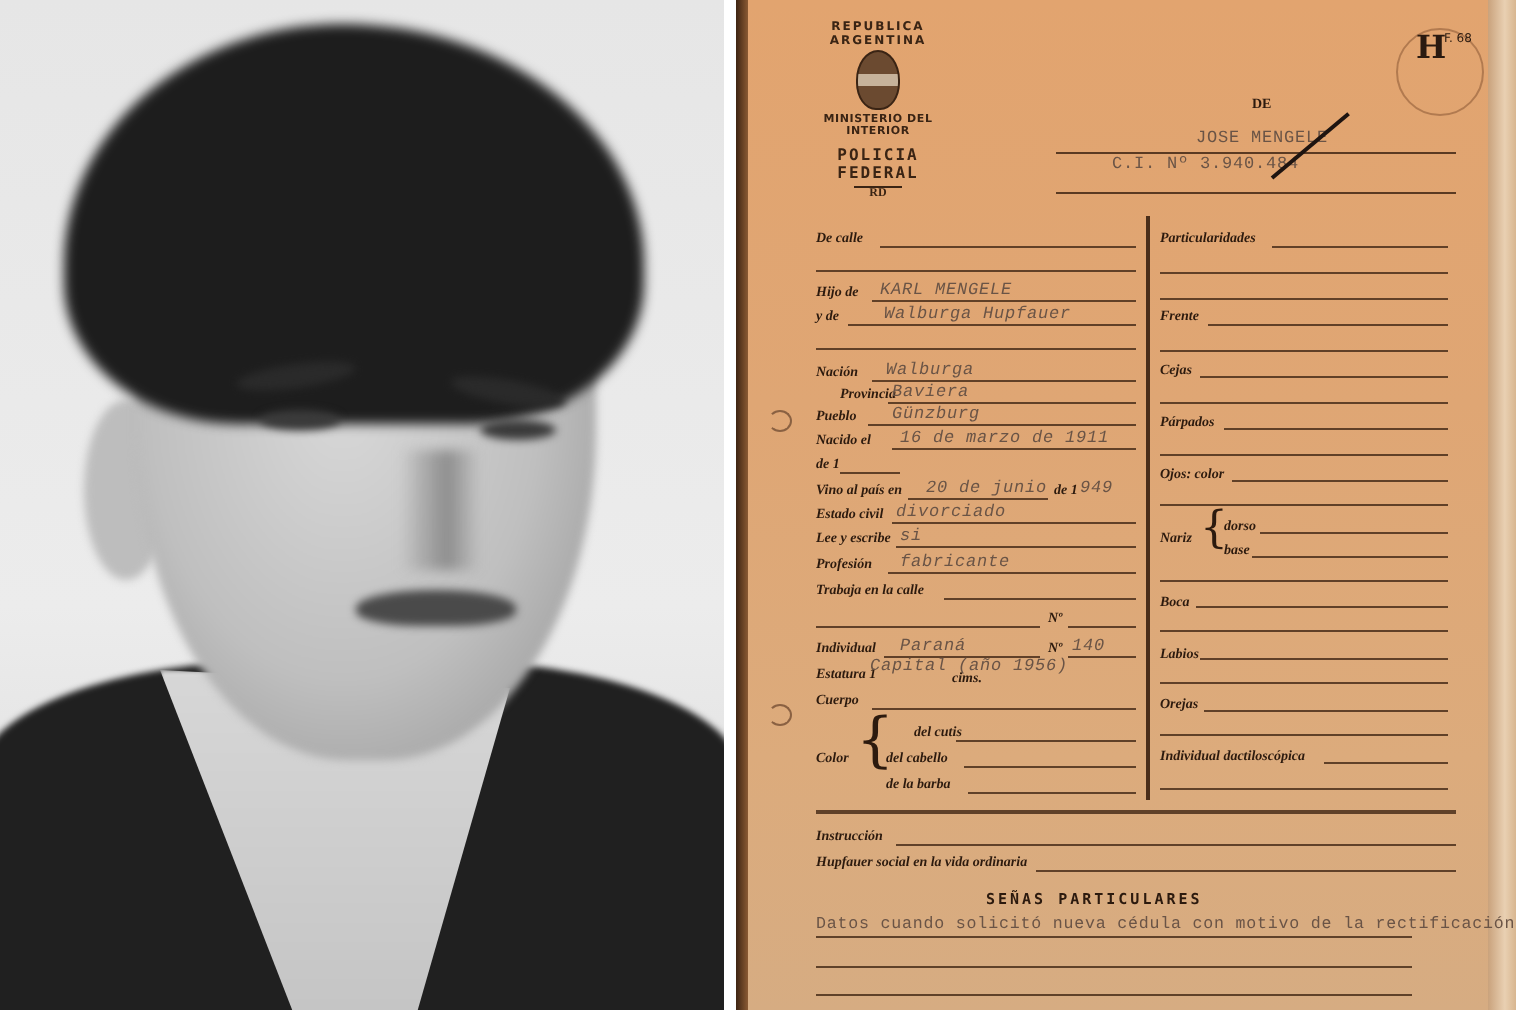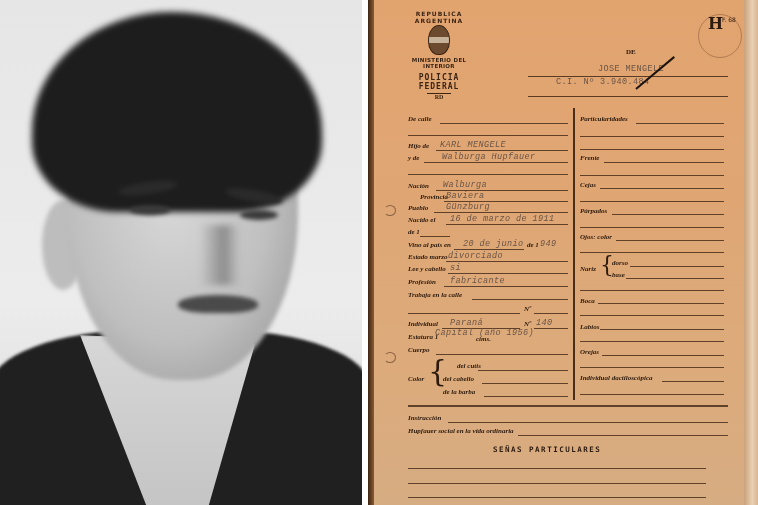--- a/index.html
+++ b/index.html
@@ -152,24 +152,24 @@
   <div class="line" style="left:78px;top:224px;width:122px"></div>
   <span class="lbl" style="left:40px;top:228px">de 1</span>
   <div class="line" style="left:52px;top:236px;width:30px"></div>
 
   <span class="lbl" style="left:40px;top:241px">Vino al país en</span>
   <span class="typed val" style="left:95px;top:239px">20 de junio</span>
   <div class="line" style="left:86px;top:249px;width:70px"></div>
   <span class="lbl" style="left:159px;top:241px">de 1</span>
   <span class="typed val" style="left:172px;top:239px">949</span>
 
-  <span class="lbl" style="left:40px;top:253px">Estado marzo</span>
+  <span class="lbl" style="left:40px;top:253px">Estado civil</span>
   <span class="typed val" style="left:80px;top:251px">divorciado</span>
   <div class="line" style="left:78px;top:261px;width:122px"></div>
-  <span class="lbl" style="left:40px;top:265px">Lee y cabello</span>
+  <span class="lbl" style="left:40px;top:265px">Lee y escribe</span>
   <span class="typed val" style="left:82px;top:263px">si</span>
   <div class="line" style="left:80px;top:273px;width:120px"></div>
   <span class="lbl" style="left:40px;top:278px">Profesión</span>
   <span class="typed val" style="left:82px;top:276px">fabricante</span>
   <div class="line" style="left:76px;top:286px;width:124px"></div>
   <span class="lbl" style="left:40px;top:291px">Trabaja en la calle</span>
   <div class="line" style="left:104px;top:299px;width:96px"></div>
   <div class="line" style="left:40px;top:313px;width:112px"></div>
   <span class="lbl" style="left:156px;top:305px">Nº</span>
   <div class="line" style="left:166px;top:313px;width:34px"></div>
@@ -232,16 +232,17 @@
   <div class="line" style="left:232px;top:329px;width:124px"></div>
   <div class="line" style="left:212px;top:341px;width:144px"></div>
   <span class="lbl" style="left:212px;top:348px">Orejas</span>
   <div class="line" style="left:234px;top:355px;width:122px"></div>
   <div class="line" style="left:212px;top:367px;width:144px"></div>
   <span class="lbl" style="left:212px;top:374px">Individual dactiloscópica</span>
   <div class="line" style="left:294px;top:381px;width:62px"></div>
   <div class="line" style="left:212px;top:394px;width:144px"></div>
 
   <div class="sec-title">SEÑAS PARTICULARES</div>
+  <span class="typed note" style="top:458px">Datos cuando solicitó nueva cédula con motivo de la rectificación</span>
   <div class="line" style="left:40px;top:468px;width:298px"></div>
   <div class="line" style="left:40px;top:483px;width:298px"></div>
   <div class="line" style="left:40px;top:497px;width:298px"></div>
 </div>
 
 </body></html>

